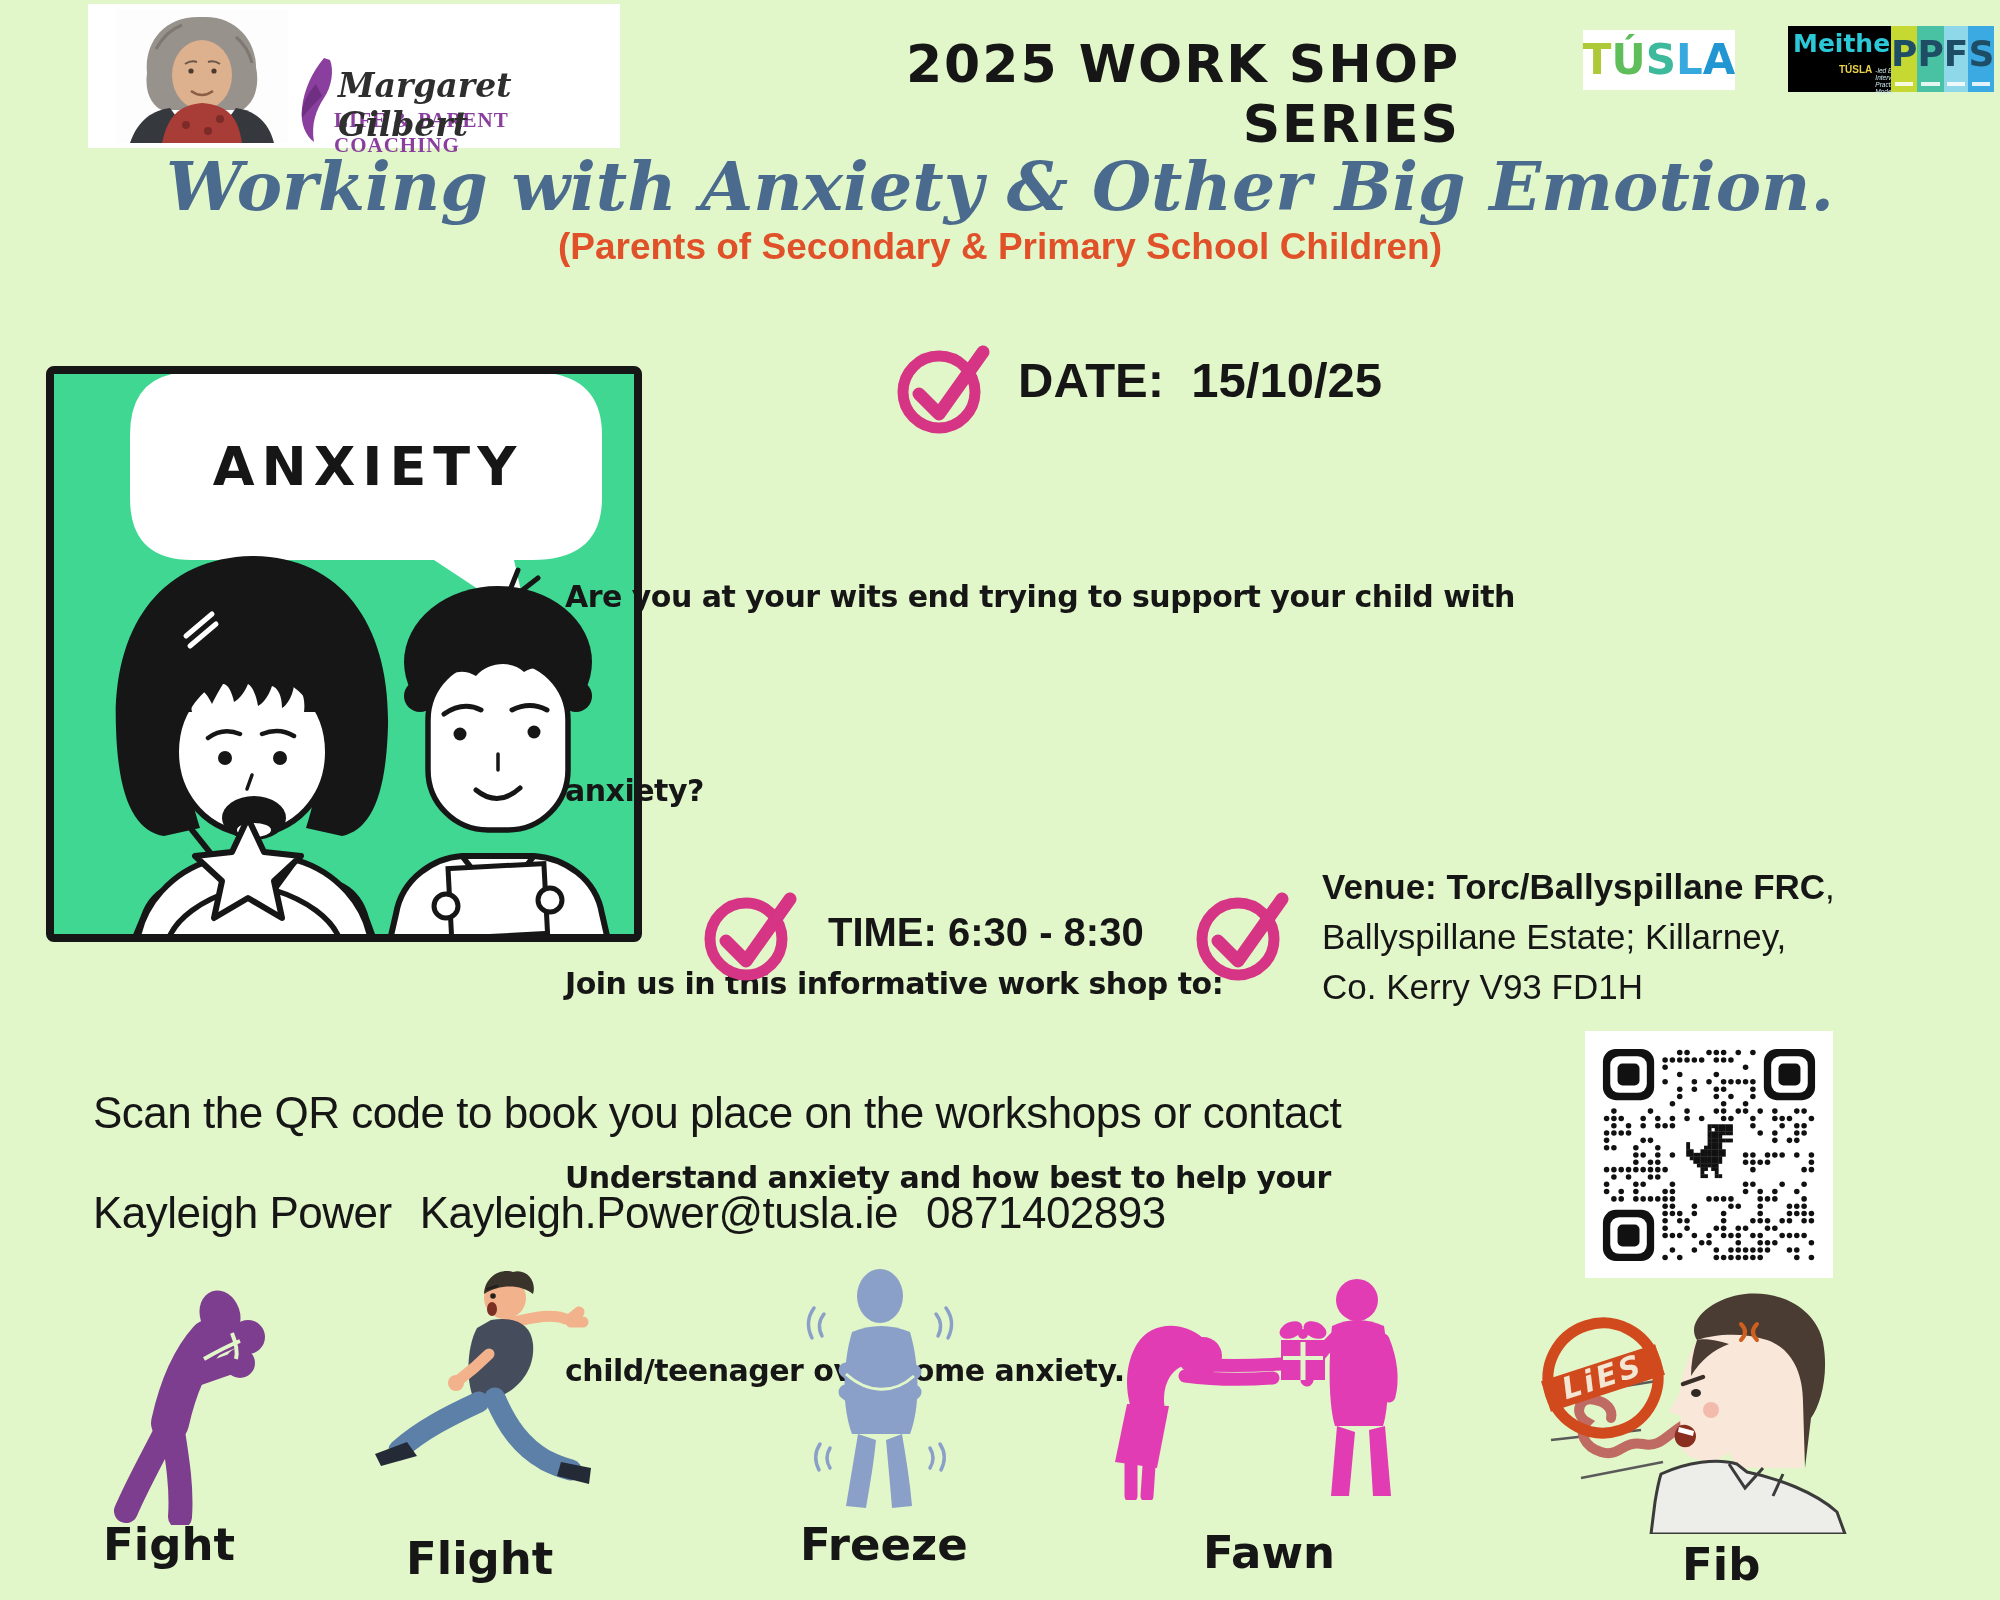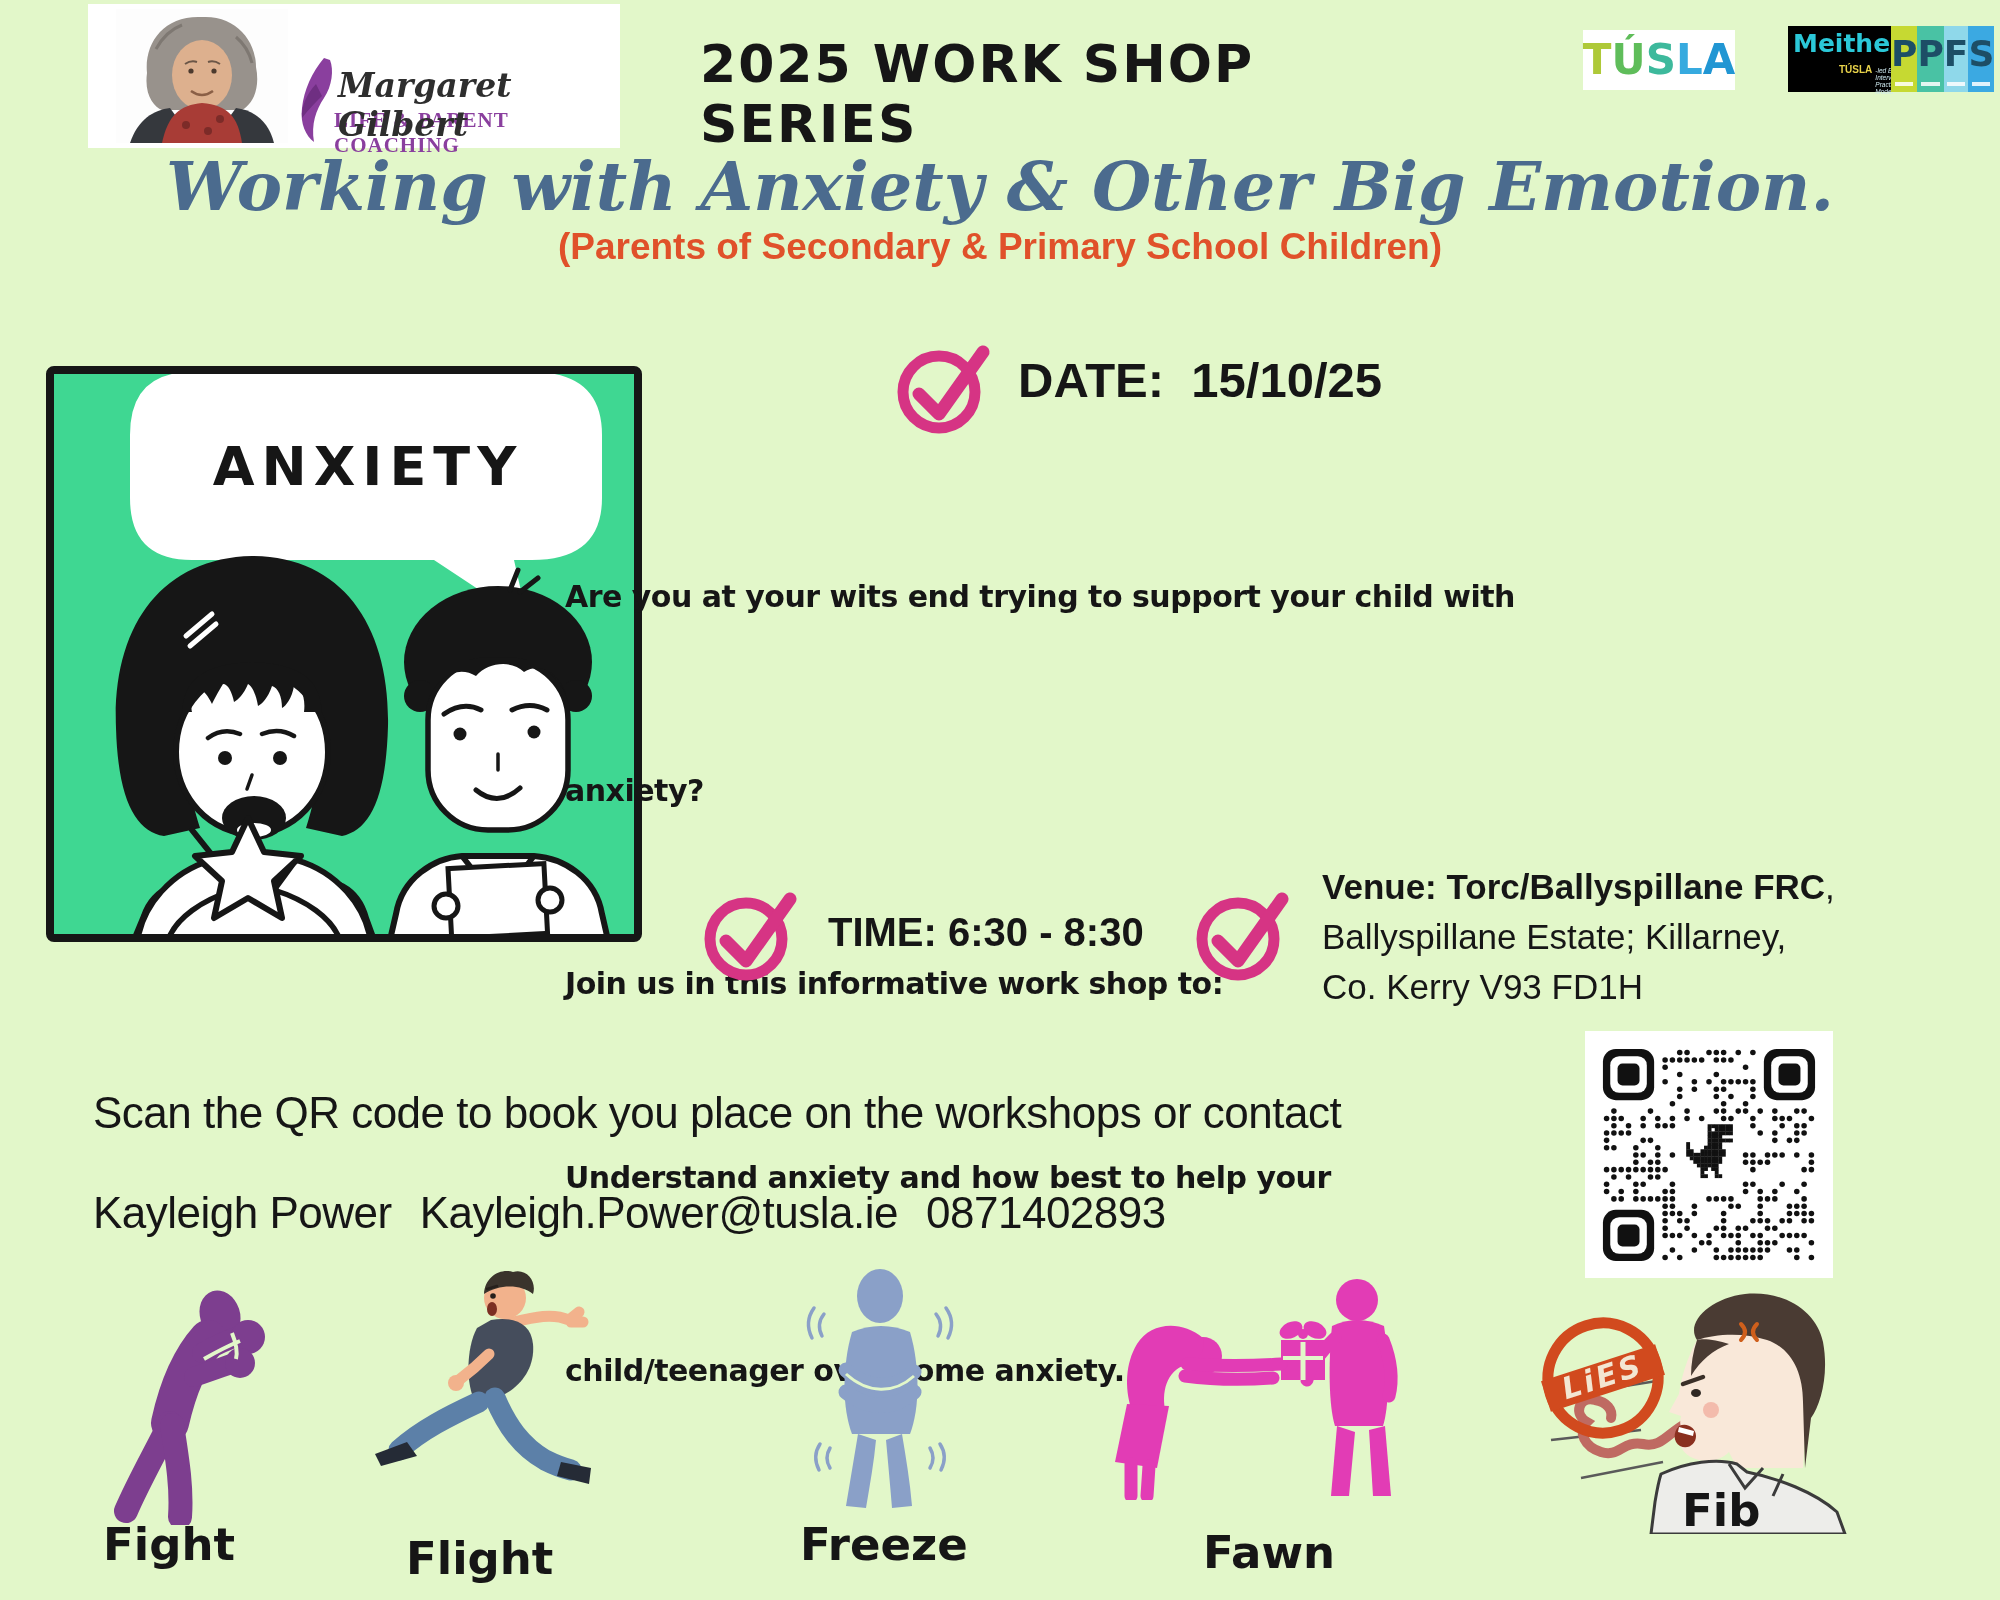--- a/index.html
+++ b/index.html
@@ -7,21 +7,21 @@
        background:var(--bg);font-family:"Liberation Sans",sans-serif;color:var(--ink);}
   .abs{position:absolute;}
   .card{background:#fff;}
   
   .brand-card{left:88px;top:4px;width:532px;height:144px;}
   .brand-name{left:250px;top:62px;font-family:"DejaVu Serif",serif;font-style:italic;
               font-weight:bold;font-size:33px;color:#2e2e2e;}
   .brand-tag{left:246px;top:104px;font-size:21px;font-weight:bold;letter-spacing:1px;
              color:var(--brand-purple);font-family:"Liberation Serif",serif;}
   
-  .series-title{left:700px;top:34px;width:760px;text-align:left;font-size:52px;
+  .series-title{left:700px;top:34px;width:760px;text-align:right;font-size:52px;
                 font-weight:bold;letter-spacing:2px;font-family:"DejaVu Sans",sans-serif;}
   .tusla-card{left:1583px;top:30px;width:152px;height:60px;display:flex;align-items:center;
               justify-content:center;font-weight:bold;font-size:42px;font-family:"DejaVu Sans",sans-serif;}
   .tusla-card span{line-height:1;}
   .lt1{color:var(--tusla-t);} .lt2{color:var(--tusla-u);} .lt3{color:var(--tusla-s);}
   .lt4{color:var(--tusla-l);} .lt5{color:var(--tusla-a);}
   .meitheal-card{left:1788px;top:26px;width:168px;height:66px;background:#000;display:flex;}
   .meitheal-left{width:98px;padding:4px 0 0 5px;}
   .meitheal-word{color:var(--meitheal-cyan);font-weight:bold;font-size:25px;
                  font-family:"DejaVu Sans",sans-serif;line-height:1.1;}
@@ -52,21 +52,21 @@
   .venue b{font-weight:bold;}
   
   .scan-text{left:93px;top:1088px;font-size:44px;letter-spacing:-0.5px;}
   .contact-line{left:93px;top:1188px;font-size:44px;display:flex;gap:28px;letter-spacing:-0.5px;}
   .qr-card{left:1585px;top:1031px;width:248px;height:247px;display:flex;align-items:center;
            justify-content:center;}
   
   .fig-label{font-family:"DejaVu Sans",sans-serif;font-weight:600;font-size:45px;}
   .lab-fight{left:103px;top:1518px;} .lab-flight{left:406px;top:1532px;}
   .lab-freeze{left:800px;top:1518px;} .lab-fawn{left:1203px;top:1526px;}
-  .lab-fib{left:1682px;top:1484px;}
+  .lab-fib{left:1682px;top:1538px;}
 </style>
 </head>
 <body>
 
 <div class="abs" style="left:0;top:0;width:2000px;height:1600px;">
 
   <div class="abs card brand-card">
     <svg class="abs" style="left:28px;top:5px;" width="172" height="134" viewBox="0 0 172 134">
       <rect width="172" height="134" fill="#fdfdfd"></rect>
       <path d="M86 8 C48 6 28 34 31 64 C28 86 38 98 46 101 L126 101 C138 94 144 78 140 58 C140 30 118 6 86 8 Z" fill="#98928c"></path>

